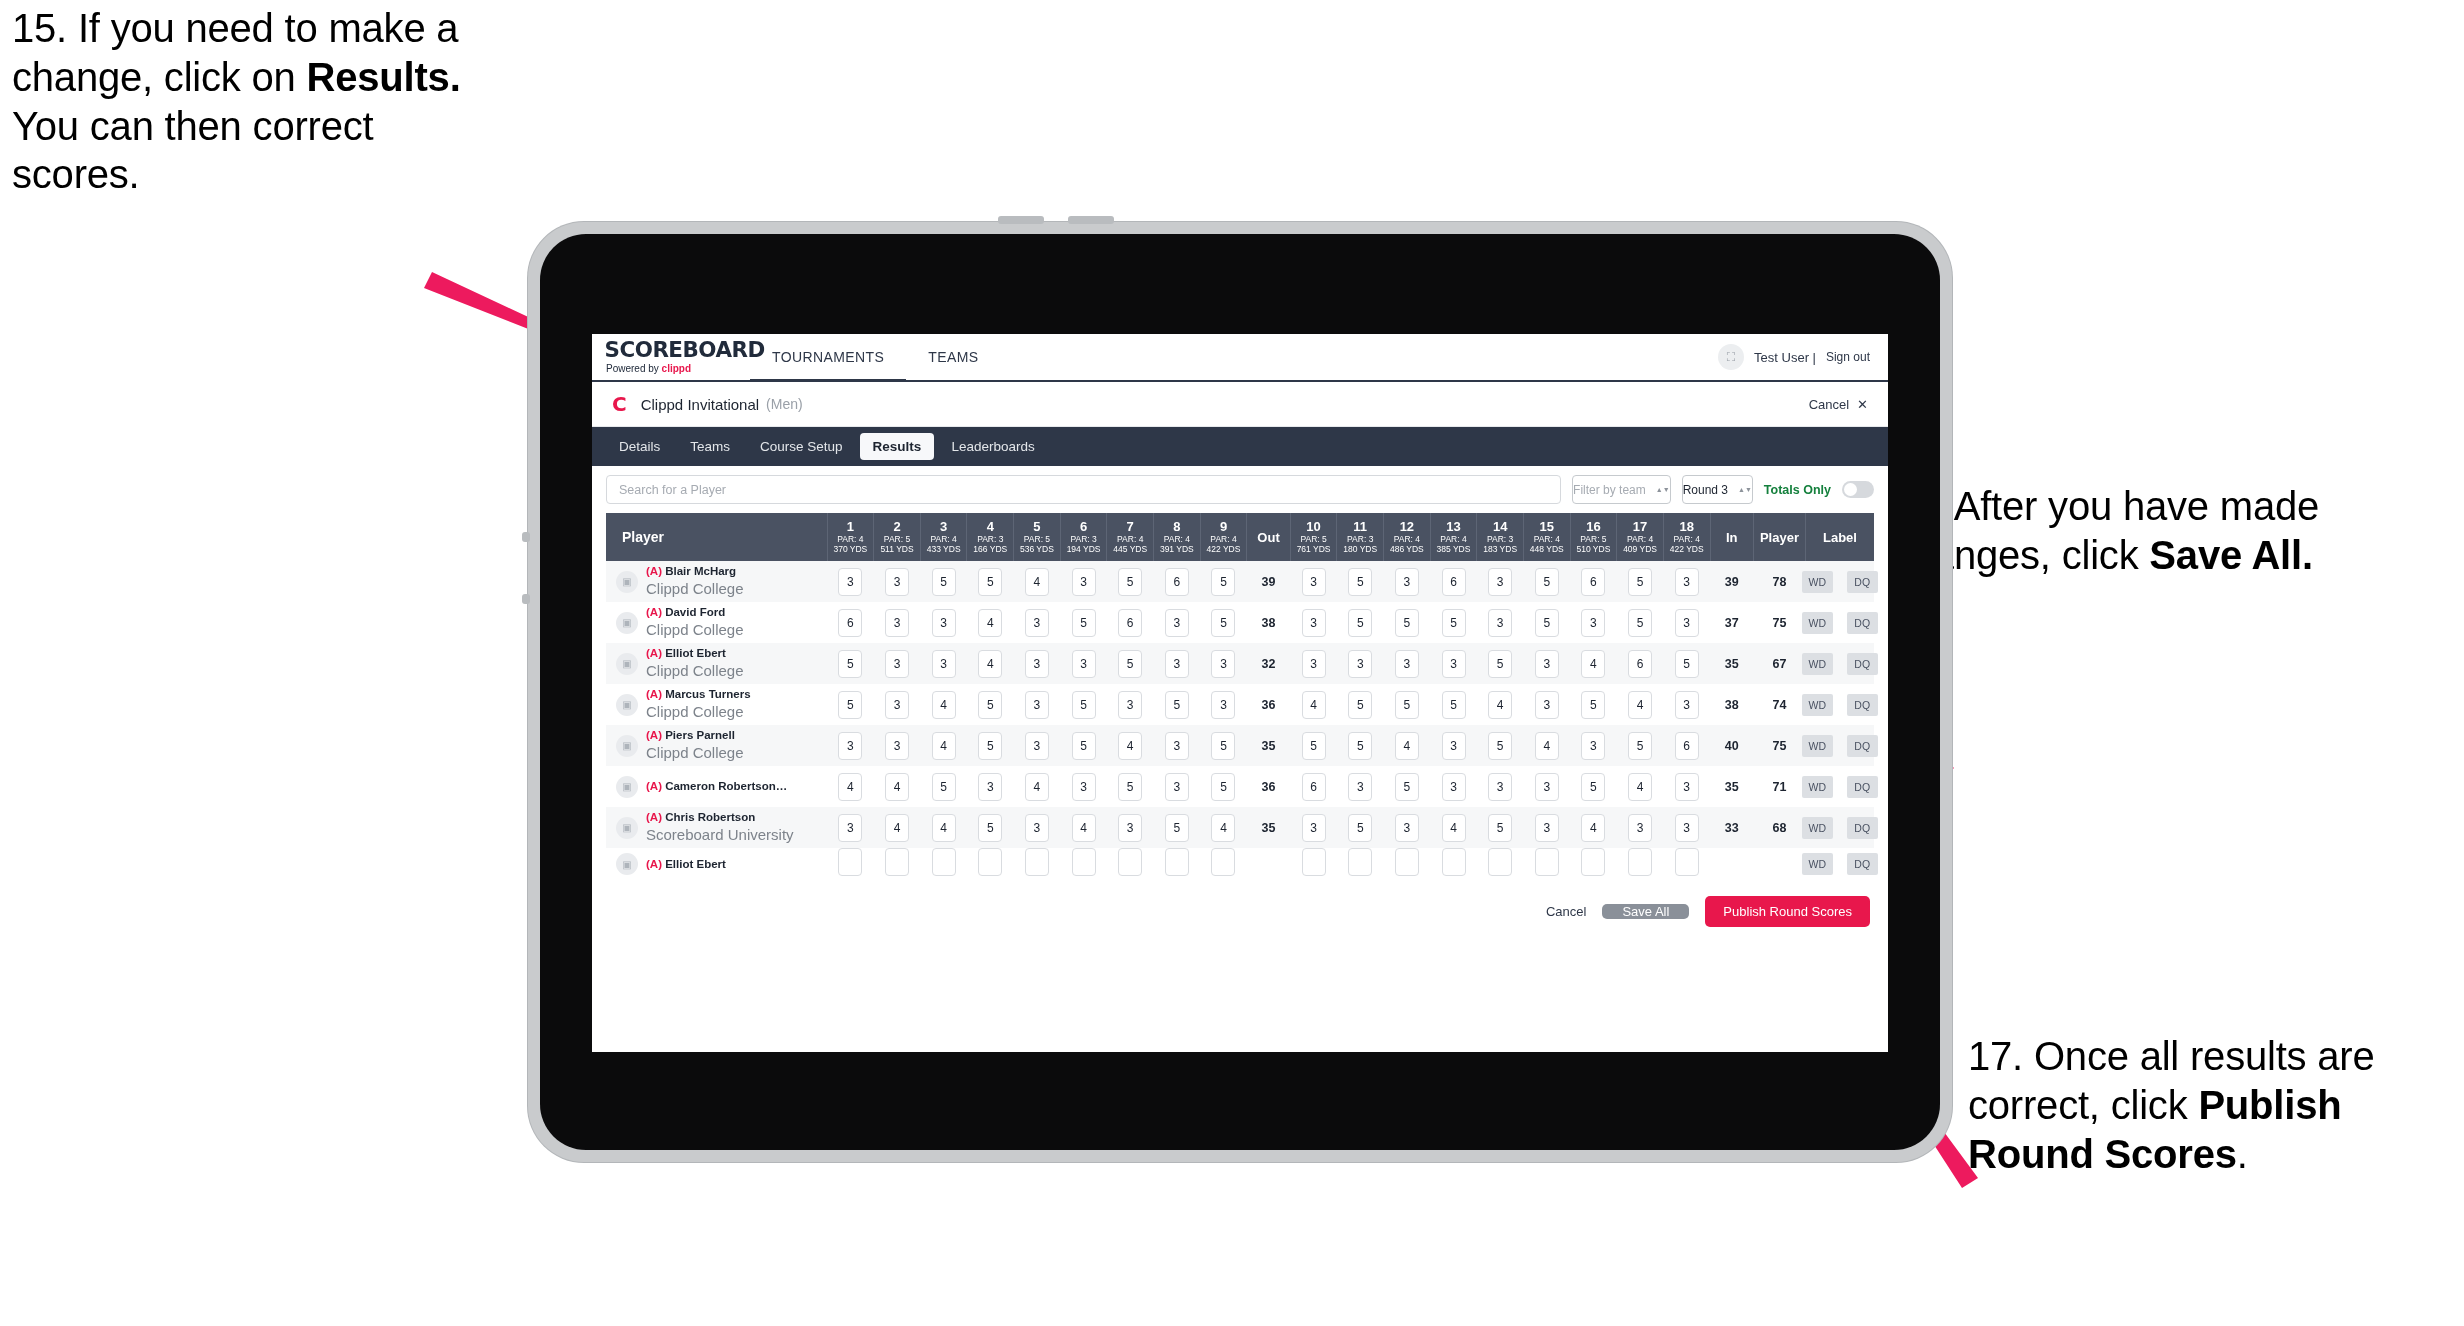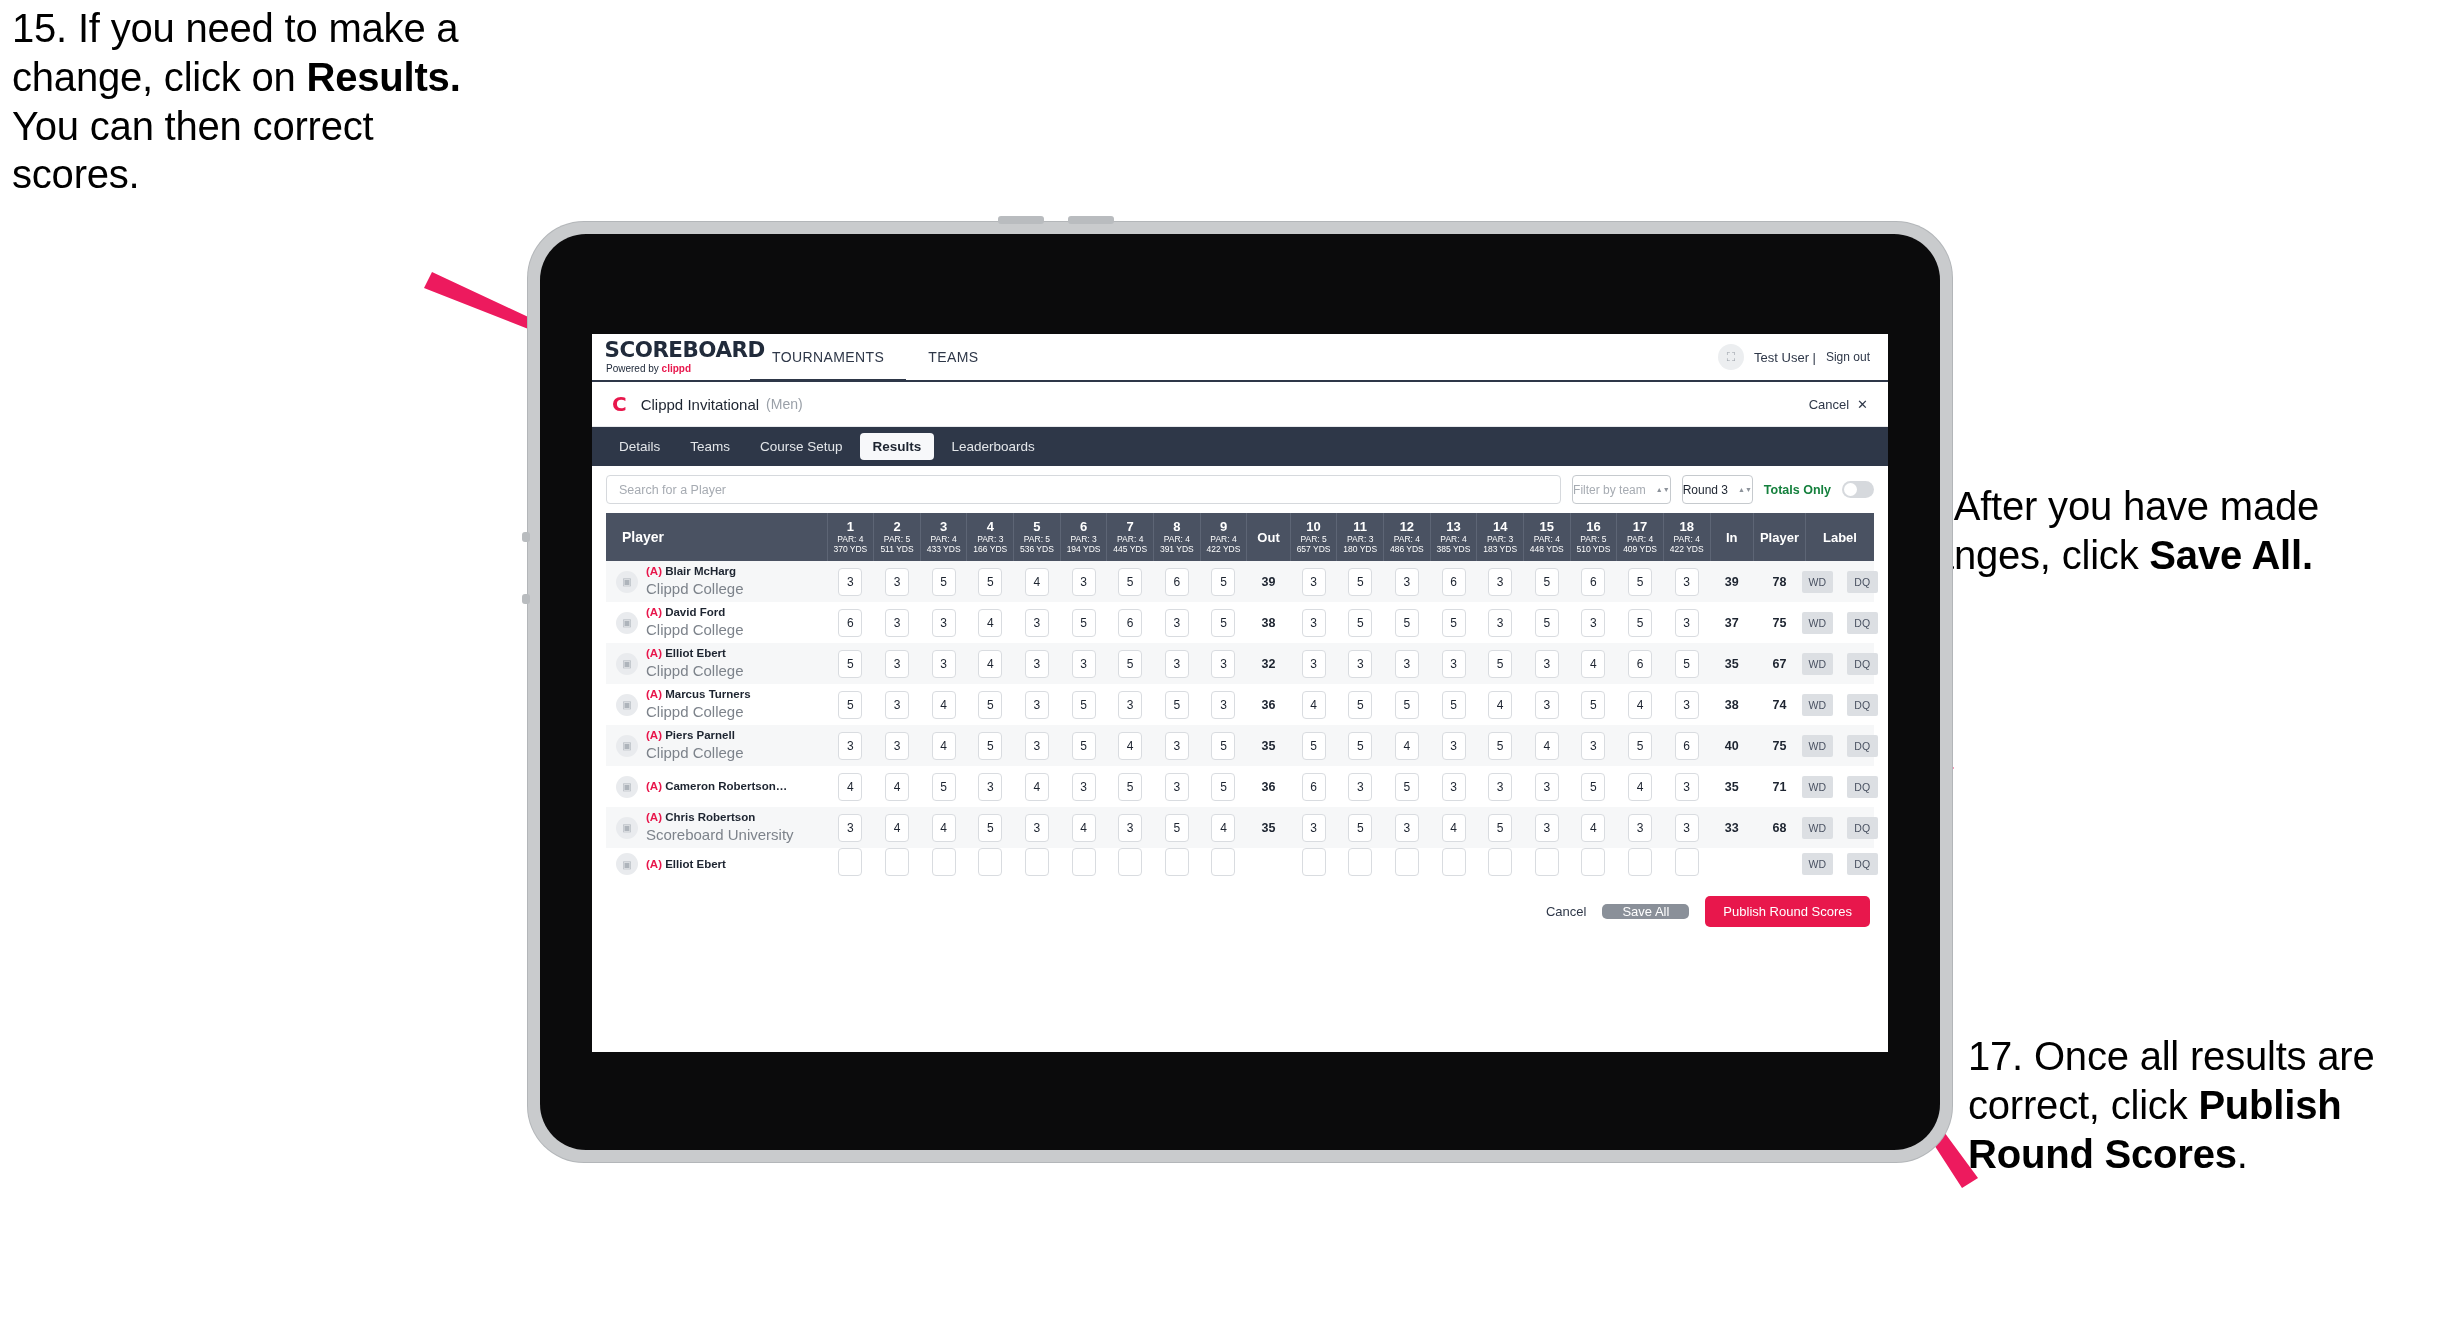--- a/index.html
+++ b/index.html
@@ -227,21 +227,21 @@
                 </th>
               <th class="hole">
                   <span class="hn">9</span>
                   <span class="hp">PAR: 4</span>
                   <span class="hy">422 YDS</span>
                 </th>
               <th class="agg">Out</th>
               <th class="hole">
                   <span class="hn">10</span>
                   <span class="hp">PAR: 5</span>
-                  <span class="hy">657 YDS</span>
+                  <span class="hy">761 YDS</span>
                 </th>
               <th class="hole">
                   <span class="hn">11</span>
                   <span class="hp">PAR: 3</span>
                   <span class="hy">180 YDS</span>
                 </th>
               <th class="hole">
                   <span class="hn">12</span>
                   <span class="hp">PAR: 4</span>
                   <span class="hy">486 YDS</span>

